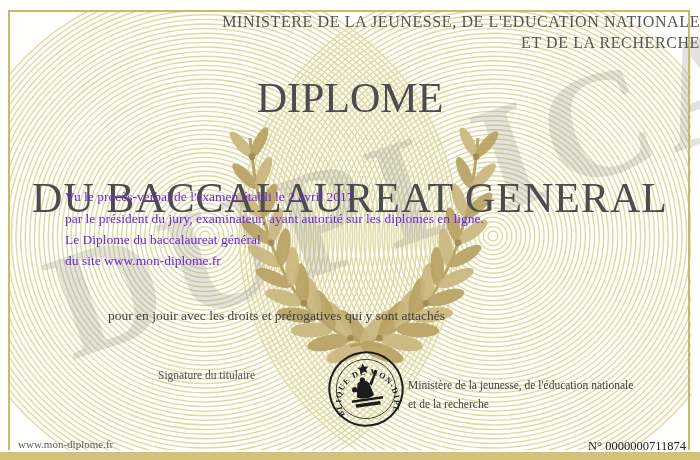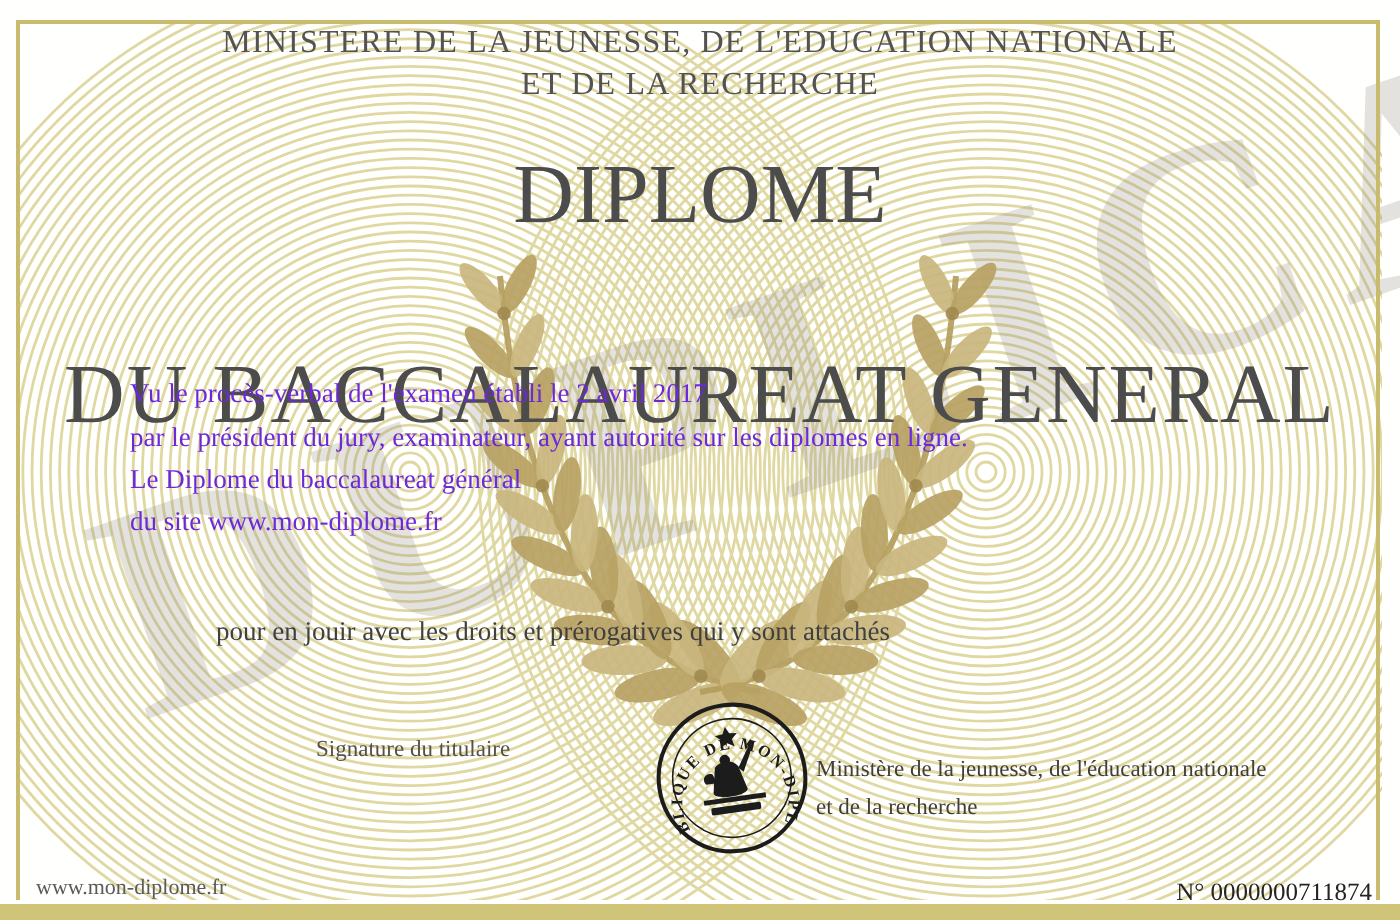--- a/index.html
+++ b/index.html
@@ -3,21 +3,21 @@
 <meta charset="utf-8">
 <style>
   html,body{margin:0;padding:0;background:#fff;}
   .page{
     position:relative;width:700px;height:460px;background:#fffffe;
     overflow:hidden;font-family:"Liberation Serif","DejaVu Serif",serif;
   }
   .page svg{position:absolute;left:0;top:0;}
   .abs{position:absolute;white-space:nowrap;}
   .centered{left:0;width:700px;text-align:center;}
-  .hdr{font-size:16px;letter-spacing:.6px;color:#535353;}
+  .hdr{font-size:16px;letter-spacing:.6px;color:#535353;text-align:right;}
   .title{color:#4c4c4c;}
   .title1{font-size:42px;top:74px;}
   .title2{font-size:42px;top:130px;letter-spacing:1px;margin-top:44px;}
   .bodyline{font-size:13.5px;color:#6d28d9;left:65px;}
   .closing{font-size:13.5px;color:#404040;left:108px;top:308px;}
   .siglabel{font-size:11.5px;color:#55504a;left:158px;top:369px;}
   .ministry{font-size:11.5px;color:#413e3a;left:408px;margin-top:12px;}
   .website{font-size:11px;color:#5a5a5a;left:18px;top:438px;}
   .serial{font-size:12.5px;color:#242424;right:14px;top:439px;text-align:right;}
   .watermark{

